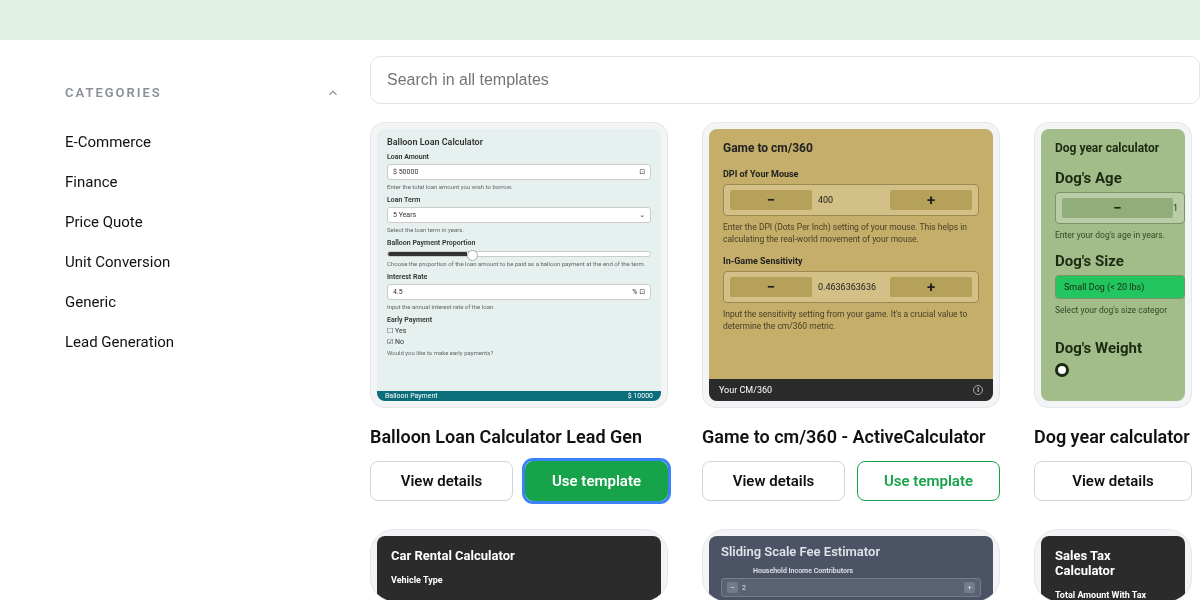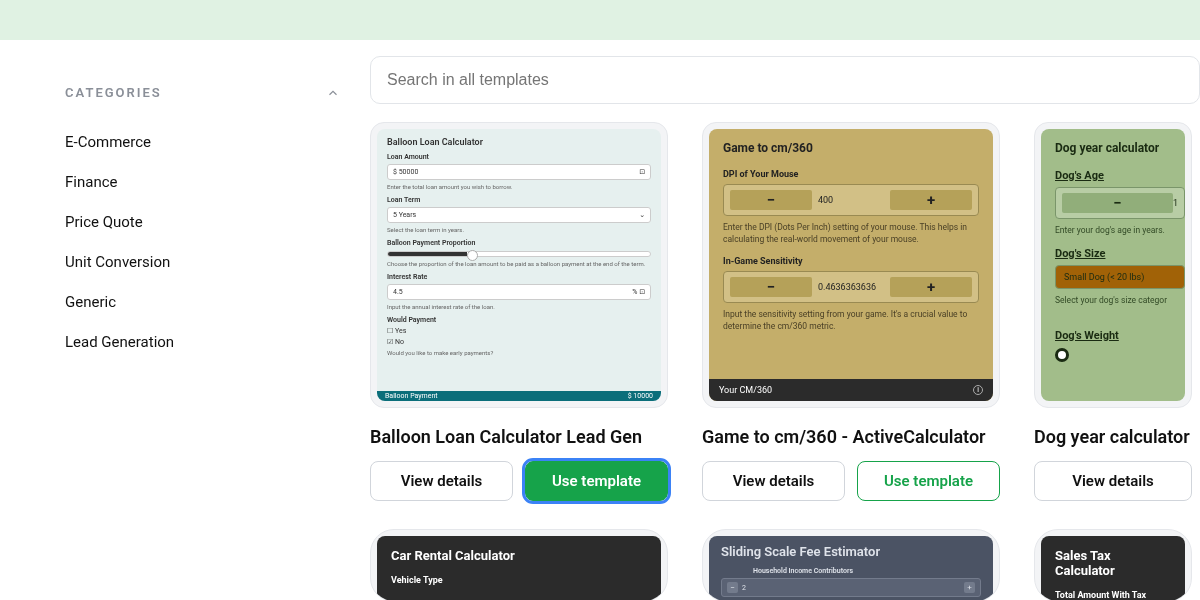--- a/index.html
+++ b/index.html
@@ -40,24 +40,24 @@
 .pv2 .inp{background:#d2c086; border:1px solid #998a52; border-radius:4px; padding:5px 6px; margin-top:5px; display:flex; align-items:center; font-size:9px;}
 .pv2 .btn{background:#b5a159; width:15px; height:15px; display:flex; align-items:center; justify-content:center; border-radius:2px; font-weight:bold;}
 .pv2 .val{flex:1; padding:0 6px;}
 .pv2 .help{font-size:8.5px; color:#4a4026; margin-top:6px; line-height:1.4;}
 .pv2-foot{position:absolute; bottom:0; left:0; right:0; background:#2b2b2b; color:#fff; padding:6px 10px; font-size:9px; display:flex; justify-content:space-between; align-items:center;}
 .info-icon{width:10px; height:10px; border:1px solid #aaa; border-radius:50%; display:inline-flex; align-items:center; justify-content:center; font-size:7px;}
 
 
 .pv3 { background:#a2bd8a; font-size:8px; color:#1a2b12; padding:12px 0 0 14px; }
 .pv3 h4{font-size:12px; font-weight:700; margin-bottom:14px;}
-.pv3 .lab{font-size:11px; font-weight:700; margin-top:10px;text-decoration:underline;}
+.pv3 .lab{font-size:15px; font-weight:700; margin-top:10px;}
 .pv3 .inp{background:#b8cda5; border:1px solid #7a956a; border-radius:4px; padding:5px 6px; margin-top:5px; display:flex; align-items:center; font-size:9px;}
 .pv3 .btn{background:#91ae7a; width:15px; height:15px; display:flex; align-items:center; justify-content:center; border-radius:2px; font-weight:bold;}
-.pv3 .sel{background:#a16207; border:1px solid #7a956a; border-radius:4px; padding:6px 8px; margin-top:5px; font-size:9px;}
+.pv3 .sel{background:#22c55e; border:1px solid #7a956a; border-radius:4px; padding:6px 8px; margin-top:5px; font-size:9px;}
 .pv3 .help{font-size:8.5px; color:#324a26; margin-top:6px; line-height:1.4;}
 .pv3 .circ{width:14px; height:14px; border:3px solid #1a2b12; background:#fff; border-radius:50%; margin-top:6px;}
 
 .card-title { font-size: 18px; font-weight: 600; margin: 18px 0 14px 0; white-space:nowrap; }
 .btn-row { display: flex; gap: 12px; }
 .btn { flex:1; padding: 10px 8px; border-radius: 8px; font-size: 15px; font-weight: 600; text-align: center; cursor: pointer; }
 .btn-outline { background:#fff; border:1px solid #d1d5db; color:#111; }
 .btn-green { background:#16a34a; color:#fff; border:1px solid #16a34a; }
 .btn-green.focused { outline: 3px solid #3b82f6; outline-offset: 0; }
 .btn-green-outline { background:#fff; border:1.5px solid #16a34a; color:#16a34a; }
@@ -122,21 +122,21 @@
             <div class="help">Select the loan term in years.</div>
             <div class="lab">Balloon Payment Proportion</div>
             <div class="slider"></div>
             <div class="help">Choose the proportion of the loan amount to be paid as a balloon payment at the end of the term.</div>
             <div class="lab">Interest Rate</div>
             <div class="inp">
                 <span>4.5</span>
                 <span><span>%</span>&nbsp;⊡</span>
               </div>
             <div class="help">Input the annual interest rate of the loan.</div>
-            <div class="lab">Would Payment</div>
+            <div class="lab">Early Payment</div>
             <div class="radio">☐ <span>Yes</span></div>
             <div class="radio">☑ <span>No</span></div>
             <div class="help">Would you like to make early payments?</div>
             <div class="pv1-foot">
                 <span>Balloon Payment</span>
                 <span>$ 10000</span>
               </div>
           </div>
         </div>
         <div class="card-title">Balloon Loan Calculator Lead Gen</div>

